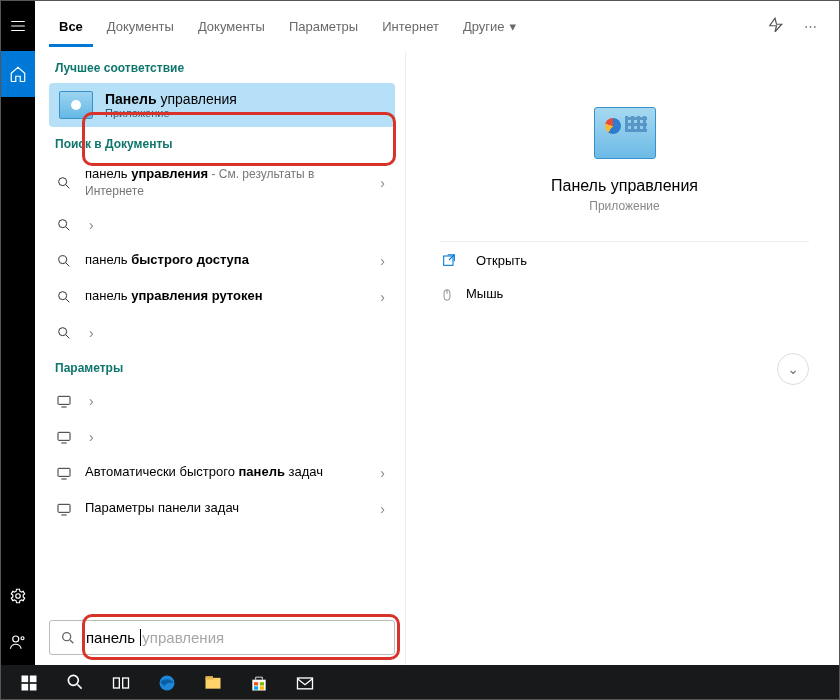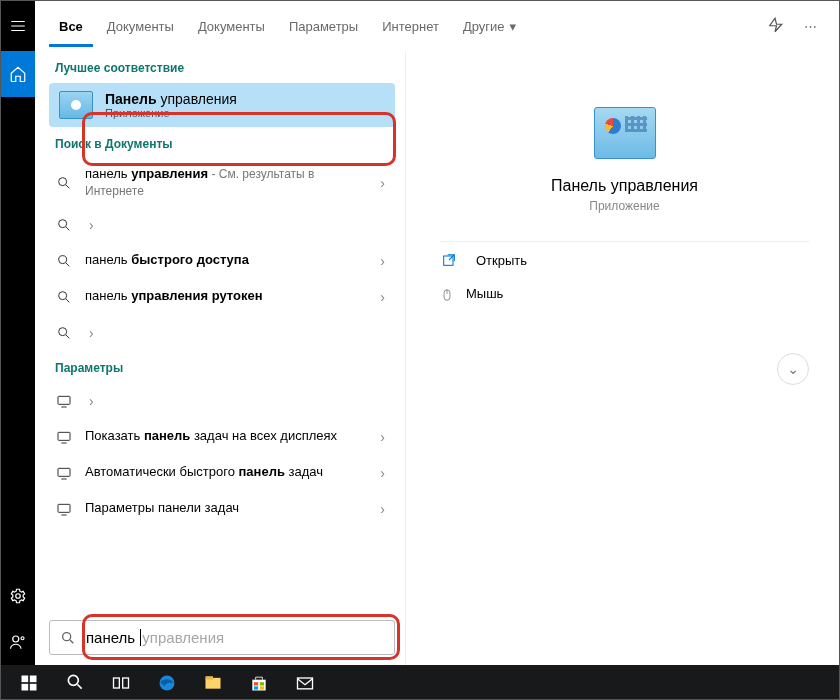--- a/index.html
+++ b/index.html
@@ -186,21 +186,20 @@
             </div>
           <div class="chev">›</div>
         </div>
         <div class="row">
           <div class="ricon">
               <svg viewBox="0 0 24 24">
                 <rect x="3" y="5" width="18" height="12" rx="1"></rect>
                 <path d="M8 21h8"></path>
               </svg>
             </div>
-          <div class="rtext"><span>Показать </span><b>панель</b><span> задач на всех дисплеях</span></div>
           <div class="chev">›</div>
         </div>
         <div class="row">
           <div class="ricon">
               <svg viewBox="0 0 24 24">
                 <rect x="3" y="5" width="18" height="12" rx="1"></rect>
                 <path d="M8 21h8"></path>
               </svg>
             </div>
           <div class="rtext"><span>Автоматически быстрого </span><b>панель</b><span> задач</span></div>

